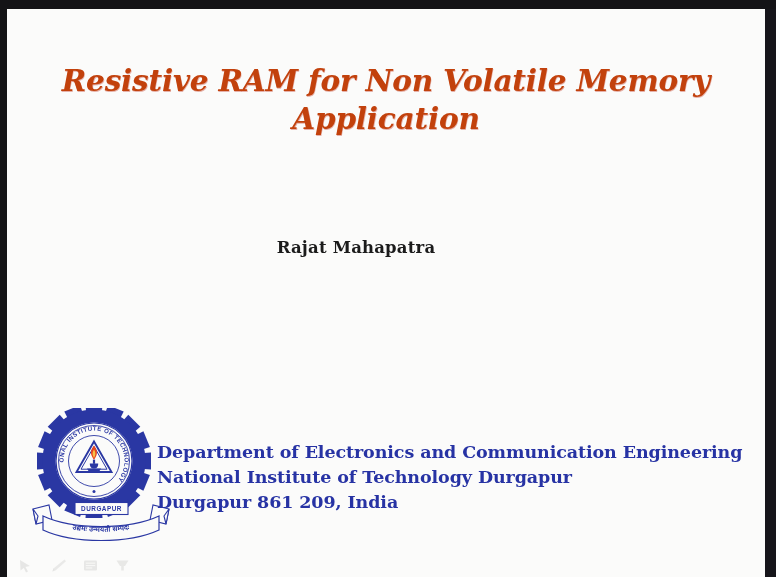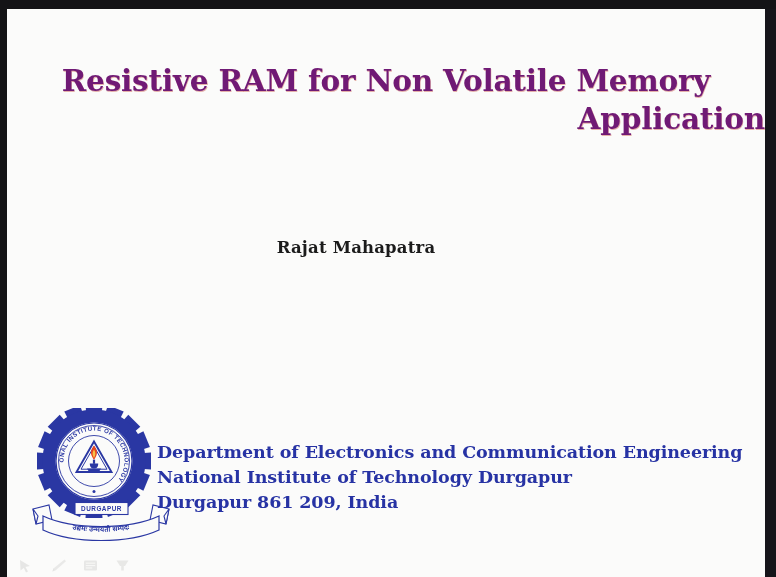--- a/index.html
+++ b/index.html
@@ -55,31 +55,32 @@
 
   
   #title-block {
     position: absolute;
     left: 0;
     top: 53px;
     width: 758px;
     text-align: center;
   }
   .title-line {
-    color: #701a75;
+    color: #c2410c;
     font-family: "DejaVu Serif", "Liberation Serif", serif;
     font-weight: bold;
     font-size: 29px;
     line-height: 38px;
     letter-spacing: -0.2px;
     white-space: nowrap;
     text-shadow: 0.6px 0.6px 0 rgba(190,40,20,0.35);
+    font-style: italic;
   }
   .title-line.l1 { font-size: 29.5px; }
-  .title-line.l2 { font-size: 29.5px; text-align: right; }
+  .title-line.l2 { font-size: 29.5px; }
 
   
   #author {
     position: absolute;
     left: 0;
     top: 229px;
     width: 698px;
     text-align: center;
     color: #1b1b1b;
     font-family: "DejaVu Serif", "Liberation Serif", serif;

